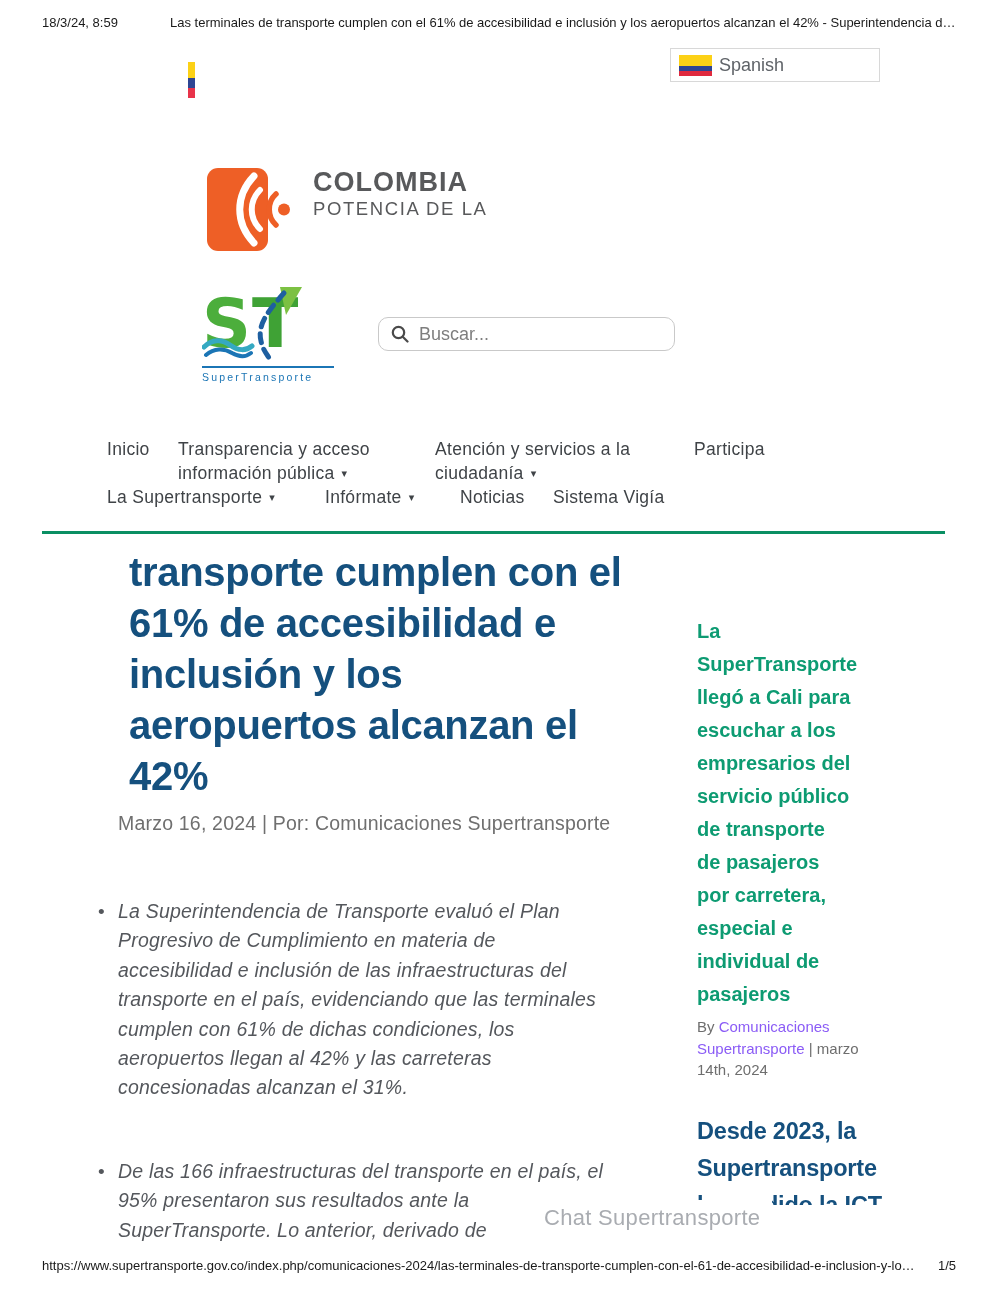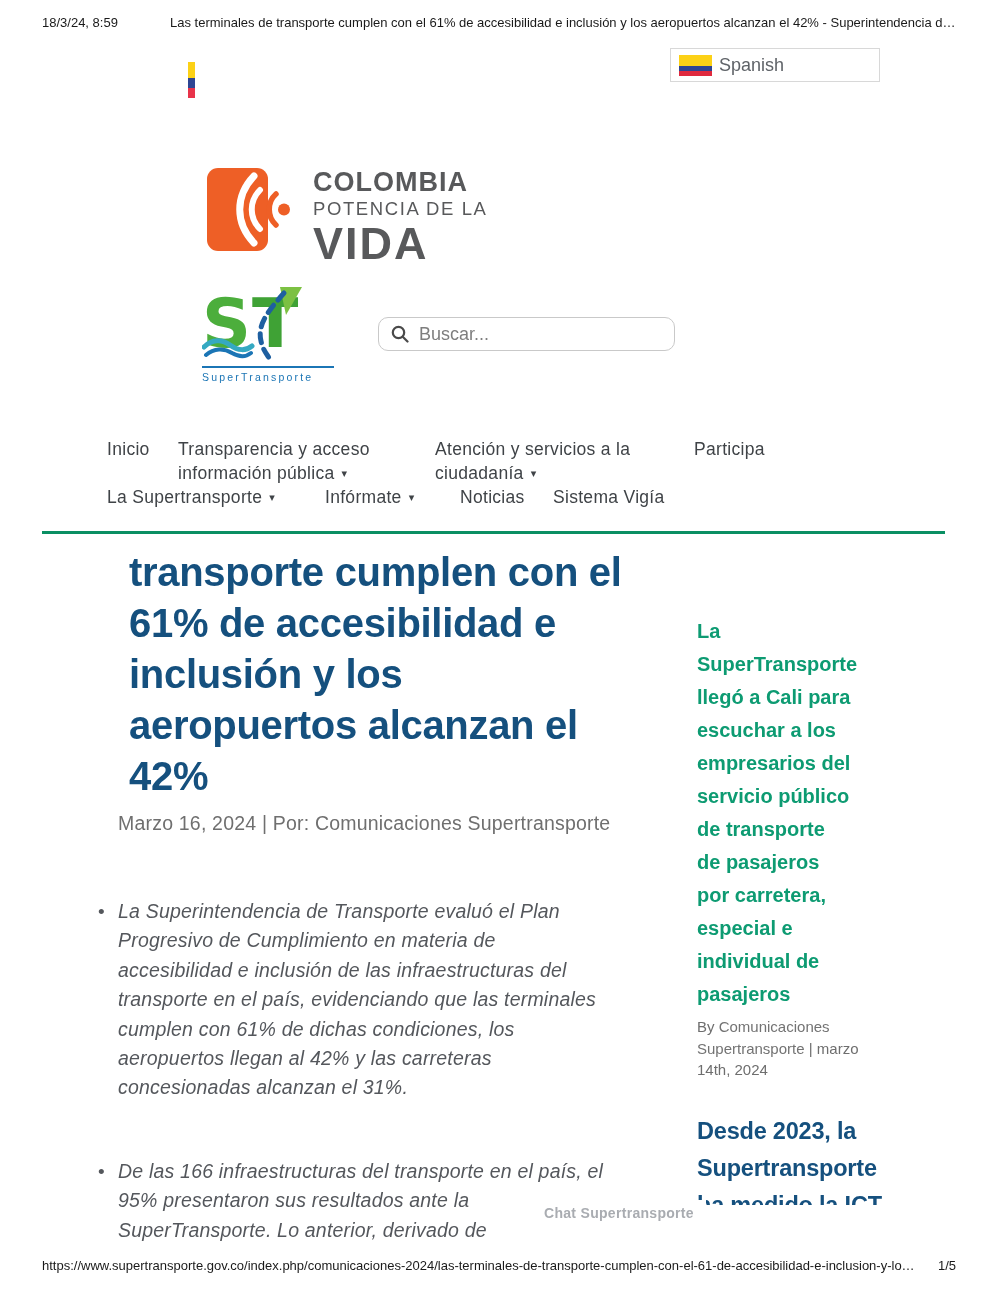--- a/index.html
+++ b/index.html
@@ -75,28 +75,28 @@
   .b2{top:1157px;}
   .bullet-glyph{flex:0 0 20px;font-style:normal;font-size:19px;}
   .bullet-text{white-space:pre-line;letter-spacing:0.2px;}
 
   
   .side-title-green{position:absolute;left:697px;top:615px;width:200px;display:block;
                     font-size:20px;line-height:33px;font-weight:bold;color:#0d9b72;
                     white-space:pre-line;text-decoration:none;cursor:pointer;}
   .side-byline{position:absolute;left:697px;top:1016px;width:192px;font-size:15px;line-height:21.5px;
                color:#6e6e6e;overflow:hidden;}
-  .side-byline .author{color:#737373;cursor:pointer;}
+  .side-byline .author{color:#8b5cf6;cursor:pointer;}
   .side-title-blue{position:absolute;left:697px;top:1113px;width:205px;height:92px;display:block;overflow:hidden;
                    font-size:23.5px;line-height:37px;font-weight:bold;color:#15507e;
                    letter-spacing:-0.2px;white-space:pre-line;text-decoration:none;cursor:pointer;}
 
   
   .chat{position:absolute;left:528px;top:1200px;z-index:5;background:#fff;padding:5px 12px 8px 16px;
-        font-size:14px;font-weight:bold;color:#a9acb1;letter-spacing:0.3px;cursor:pointer;}
+        font-size:22px;font-weight:normal;color:#a9acb1;letter-spacing:0.3px;cursor:pointer;}
 </style>
 </head>
 <body>
 
 <div class="page">
 
   <div class="print-datetime">18/3/24, 8:59</div>
   <div class="print-doctitle">Las terminales de transporte cumplen con el 61% de accesibilidad e inclusión y los aeropuertos alcanzan el 42% - Superintendencia d…</div>
 
   <div class="mini-flag">
@@ -119,21 +119,20 @@
       <rect x="0" y="0" width="61" height="83" rx="11" fill="#EE5F26"></rect>
       <path d="M47,8 C28,28 28,55 47,75" stroke="#ffffff" stroke-width="7" fill="none" stroke-linecap="round"></path>
       <path d="M53,22 C42,33 42,50 53,61" stroke="#ffffff" stroke-width="6" fill="none" stroke-linecap="round"></path>
       <path d="M69,26 C60,34 60,49 69,57" stroke="#EE5F26" stroke-width="5.5" fill="none" stroke-linecap="round"></path>
       <circle cx="77" cy="41.5" r="6" fill="#EE5F26"></circle>
     </svg>
   </div>
   <div class="gov-logo-text">
     <div class="l1">COLOMBIA</div>
     <div class="l2">POTENCIA DE LA</div>
-    <div class="l3">VIDA</div>
   </div>
 
   <div class="st-logo">
     <svg width="132" height="76" viewBox="0 0 132 76">
       <text x="0" y="62" font-family="DejaVu Sans, sans-serif" font-size="68" font-weight="bold" fill="#4CAE3C">S</text>
       <text x="50" y="62" font-family="DejaVu Sans, sans-serif" font-size="68" font-weight="bold" fill="#3FA235">T</text>
       <polygon points="78,2 100,2 84,30" fill="#7CC142"></polygon>
       <path d="M82,8 C66,26 55,40 59,56 C61,66 66,70 68,75" stroke="#1E5FA0" stroke-width="5" fill="none" stroke-dasharray="9 7" stroke-linecap="round"></path>
       <path d="M2,62 C10,54 20,54 28,60 C36,66 44,66 50,61" stroke="#35A9C2" stroke-width="5" fill="none" stroke-linecap="round"></path>
       <path d="M4,70 C12,63 22,63 30,68 C37,72 44,72 49,68" stroke="#1B75B5" stroke-width="4" fill="none" stroke-linecap="round"></path>

